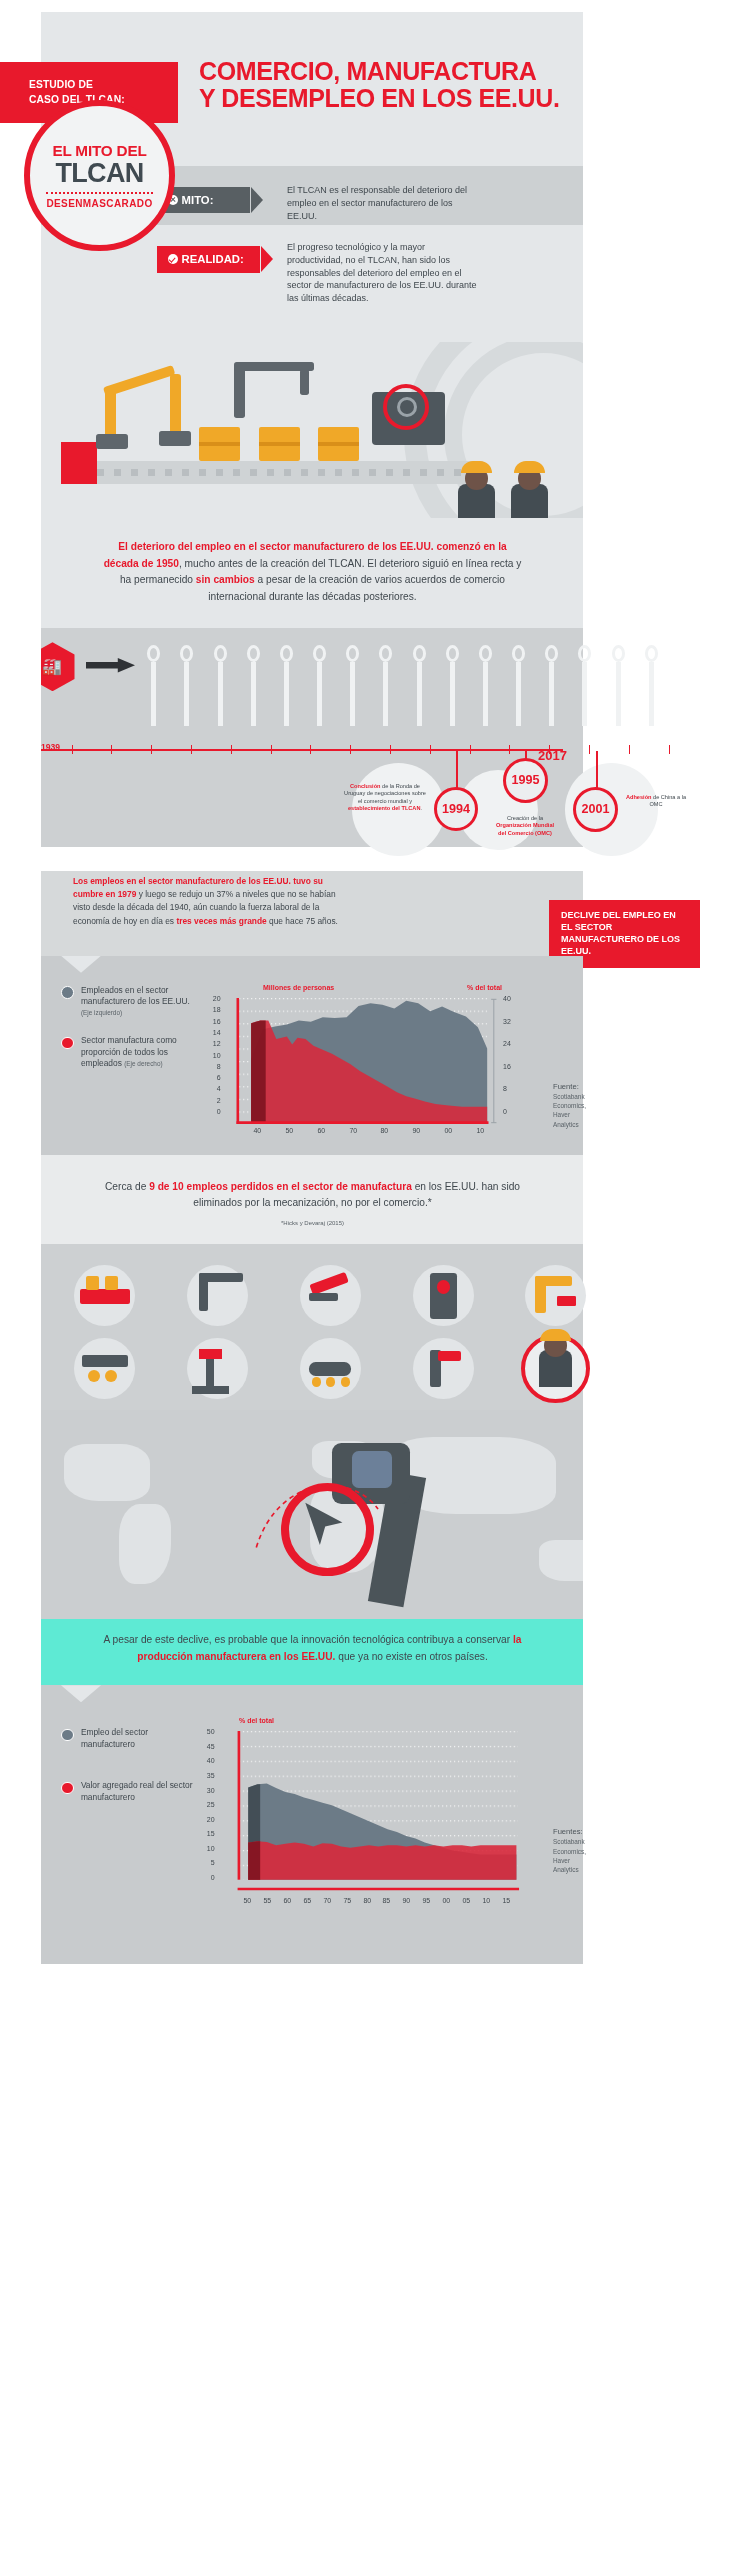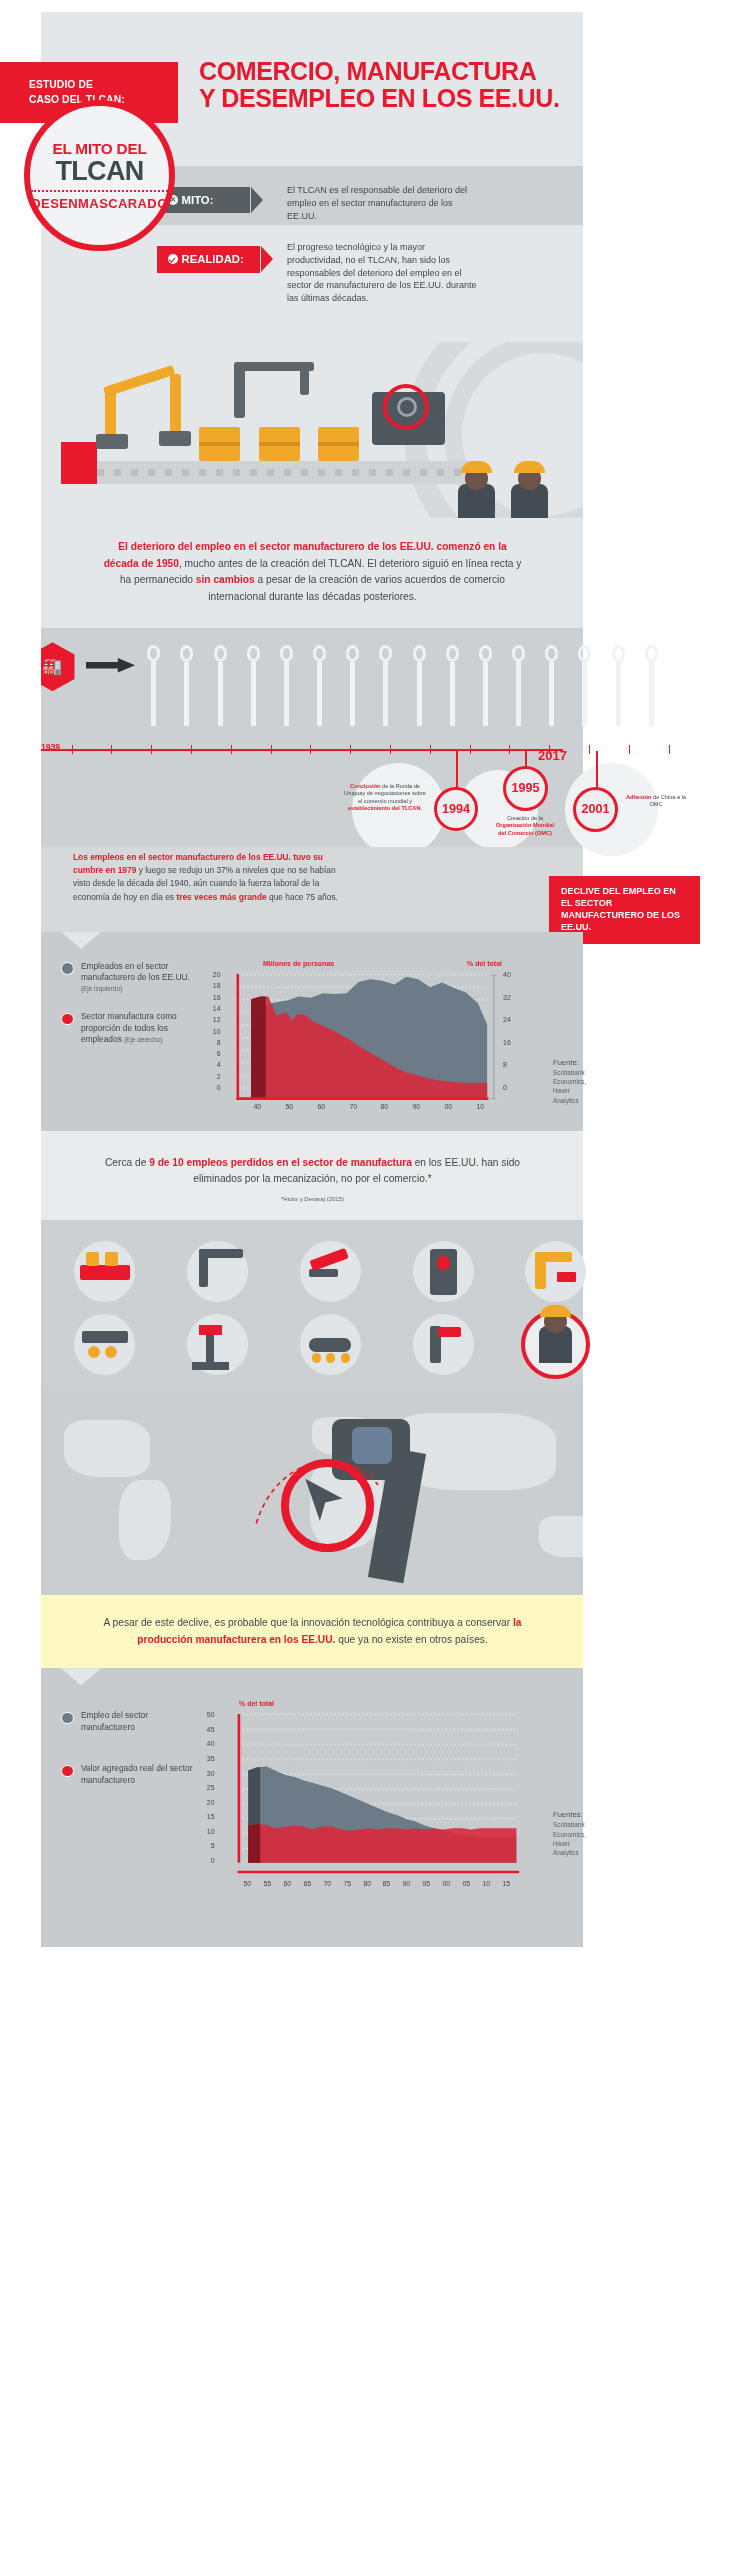--- a/index.html
+++ b/index.html
@@ -41,21 +41,21 @@
   .circle-logo {
     position: absolute; left: 24px; top: -66px; width: 151px; height: 151px;
     border-radius: 50%; background: #f2f3f4;
     border: 6.6px solid #e8192c;
     display:flex; flex-direction:column; align-items:center; justify-content:center;
     z-index: 6;
   }
   .circle-logo .l1 { color:#e8192c; font-weight:bold; font-size:15.3px; letter-spacing:-0.2px;}
   .circle-logo .l2 { color:#404a51; font-weight:bold; font-size:27px; letter-spacing:-0.7px; line-height:1.02;}
   .circle-logo .l3 {
-    color:#e8192c; font-weight:bold; font-size:13px; letter-spacing:0.4px;
+    color:#e8192c; font-weight:bold; font-size:10px; letter-spacing:0.4px;
     border-top: 2px dotted #e8192c; margin-top:4.6px; padding-top:4.6px;
   }
 
   .tagbox { position:absolute; height:26.5px; display:flex; align-items:center;
             padding:0 9.3px 0 10.6px; color:#fff; font-weight:bold; font-size:11.3px; }
   .tagbox .arrow { position:absolute; right:-12.6px; top:0;
             width:0;height:0;border-top:13.3px solid transparent;border-bottom:13.3px solid transparent; }
   .myth-tag { left: 157px; top: 20.6px; background:#585f63; width: 93px; }
   .myth-tag .arrow { border-left:12.6px solid #585f63; }
   .real-tag { left: 157px; top: 80px; background:#e8192c; width: 103px; }
@@ -373,39 +373,39 @@
 
     <div class="yline" style="left:456px;top:123px;height:38px;"></div>
     <div class="ycircle" style="left:434px;top:159px;width:44px;height:44px;font-size:12.6px;">
       <span>1994</span>
     </div>
     <div class="ynote" style="left:342px;top:155px;width:86px;">
       <b>Conclusión</b><span> de la Ronda de Uruguay de negociaciones sobre el comercio mundial y </span><b>establecimiento del TLCAN</b><span>.</span>
     </div>
 
     <div class="yline" style="left:525px;top:123px;height:17px;"></div>
-    <div class="ycircle" style="left:503px;top:138px;width:45px;height:45px;font-size:12.6px;align-items:center;">
+    <div class="ycircle" style="left:503px;top:130px;width:45px;height:45px;font-size:12.6px;align-items:center;">
       <span>1995</span>
     </div>
     <div class="ynote" style="left:492px;top:187px;width:66px;">
       <span>Creación de la </span><b>Organización Mundial del Comercio (OMC)</b>
     </div>
 
     <div class="yline" style="left:596px;top:123px;height:38px;"></div>
     <div class="ycircle" style="left:573px;top:159px;width:45px;height:45px;font-size:12.6px;">
       <span>2001</span>
     </div>
     <div class="ynote" style="left:626px;top:166px;width:60px;">
       <b>Adhesión</b><span> de China a la OMC</span>
     </div>
 
     <div class="tl-white-l"></div>
   </div>
 
-  <div class="stats" style="height:85px;">
+  <div class="stats" style="height:85px;margin-top:24px;">
     <div class="stats-text">
       <span class="hl">Los empleos en el sector manufacturero de los EE.UU. tuvo su cumbre en 1979</span><span> y luego se redujo un 37% a niveles que no se habían visto desde la década del 1940, aún cuando la  fuerza laboral de la economía de hoy en día es </span><span class="hl">tres veces más grande</span><span> que hace 75 años.</span>
     </div>
     <div class="red-callout" style="left:549px;top:29px;width:151px;">DECLIVE DEL EMPLEO EN EL SECTOR MANUFACTURERO DE LOS EE.UU.</div>
     <div class="stats-white-l"></div>
   </div>
 
   <div class="chart-sec">
     <div class="cs-notch"></div>
 
@@ -573,21 +573,21 @@
     <svg style="position:absolute;left:300px;top:90px;" width="57" height="57" viewBox="0 0 86 86">
       <path d="M8 4 L64 34 L38 40 L30 68 Z" fill="#4b5459"></path>
     </svg>
     <svg style="position:absolute;left:252px;top:58px;" width="133" height="86" viewBox="0 0 200 130">
       <path d="M6 120 C40 10, 150 6, 190 62" stroke="#e8192c" stroke-width="2.5" fill="none" stroke-dasharray="7 6"></path>
     </svg>
 
     <div class="mb-white-l"></div>
   </div>
 
-  <div class="para-band" style="position:relative;background:#fef9c3;padding-top:20px;padding-bottom:20px;">
+  <div class="para-band" style="position:relative;background:#5eead4;padding-top:13px;padding-bottom:20px;">
     <div style="position:absolute;left:0;top:0;width:41px;height:100%;background:#fff;"></div>
     <div class="inner">
       <span>A pesar de este declive, es probable que la innovación tecnológica contribuya a conservar </span><span class="hl">la producción manufacturera en los EE.UU.</span><span> que ya no existe en otros países.</span>
     </div>
   </div>
 
   <div class="chart2">
     <div class="c2-notch"></div>
 
     <div class="legend" style="top:42px;width:143px;">

